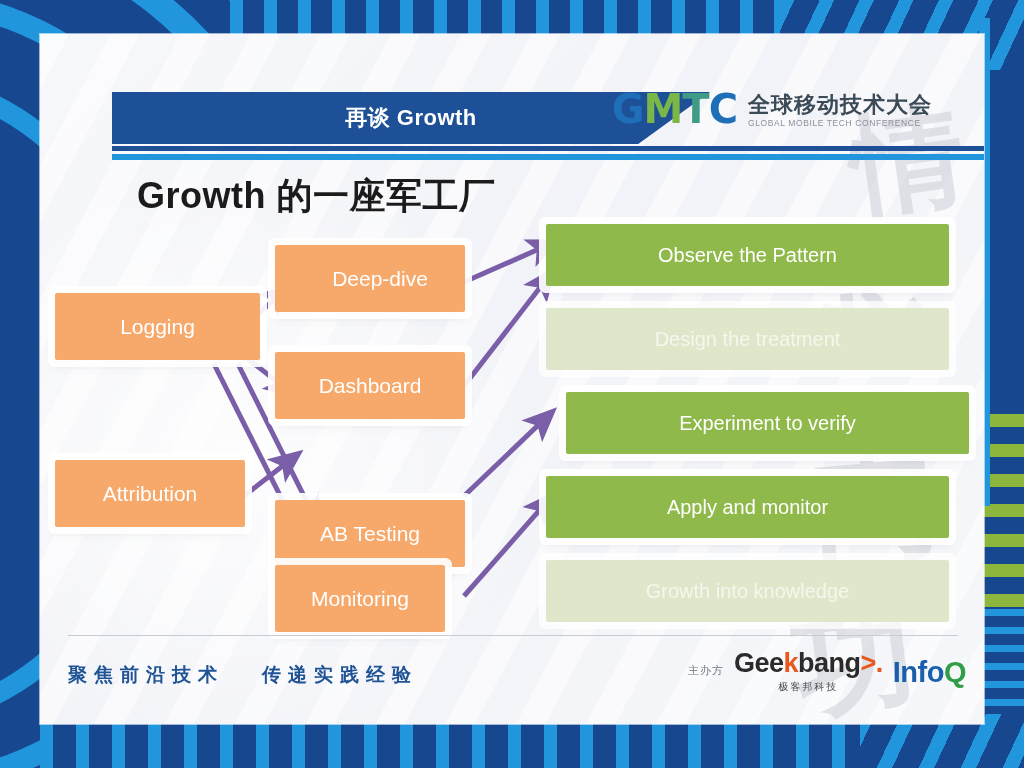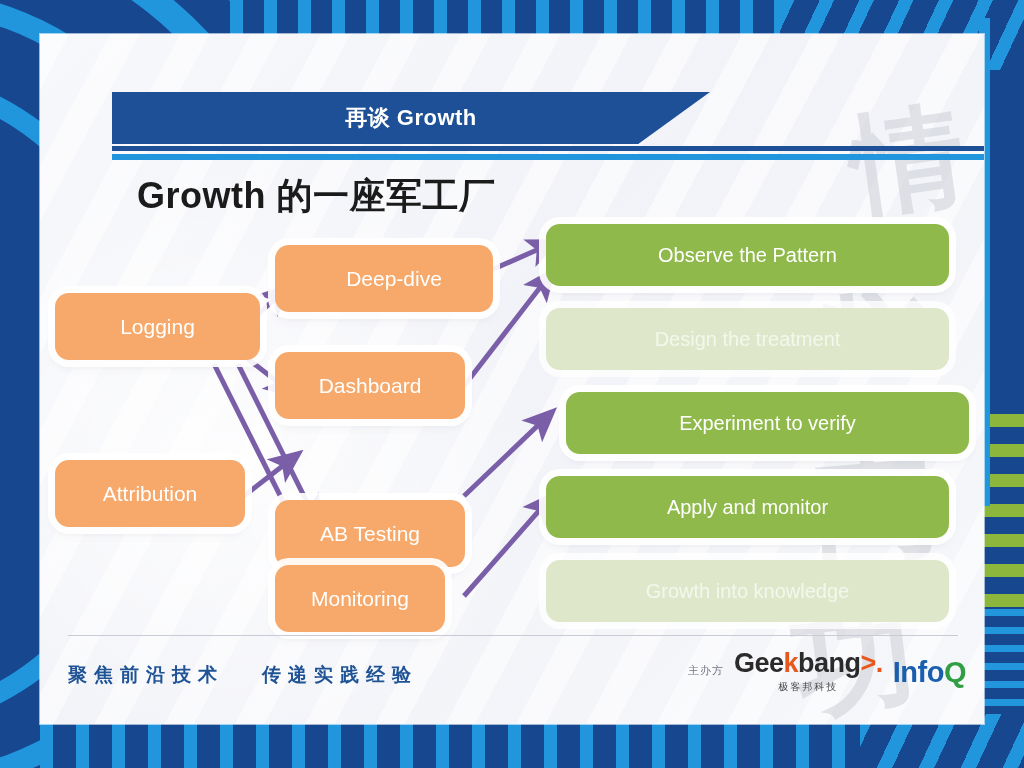--- a/index.html
+++ b/index.html
@@ -63,21 +63,21 @@
   .gmtc-cn{display:flex;flex-direction:column;align-items:flex-start;}
   .gmtc-cn-main{font-size:22px;font-weight:700;color:#3a4a57;letter-spacing:1px;line-height:1.05;}
   .gmtc-cn-sub{font-size:8.5px;color:#8b9099;letter-spacing:.6px;margin-top:2px;}
 
   
   .title{position:absolute;left:97px;top:138px;font-size:36px;font-weight:700;color:#1b1b1b;
      letter-spacing:.5px;}
 
   
   .diagram{position:absolute;left:0;top:0;width:944px;height:690px;}
-  .node{position:absolute;border-radius:14px;display:flex;align-items:center;justify-content:center;
+  .node{position:absolute;border-radius:2px;display:flex;align-items:center;justify-content:center;
      color:#ffffff;box-sizing:border-box;
      box-shadow:0 0 0 7px rgba(255,255,255,.92),0 6px 10px rgba(120,120,140,.16);}
   .node.orange{background:#f6a96a;font-size:21px;}
   .node.green{background:#8fb94a;font-size:20px;}
   .node.green.dim{background:#dfe7cb;color:#f4f7ec;box-shadow:0 0 0 7px rgba(255,255,255,.75);}
   svg.arrows{position:absolute;left:0;top:0;width:944px;height:690px;pointer-events:none;}
 
   
   .foot-rule{position:absolute;left:28px;bottom:88px;width:890px;height:1px;background:#c6cbd6;}
   .foot-cn{position:absolute;left:28px;bottom:36px;display:flex;gap:38px;
@@ -118,20 +118,27 @@
     <div class="wm wm2">志</div>
     <div class="wm wm3">内</div>
     <div class="wm wm4">功</div>
 
     <div class="banner">
       <span class="banner-title">再谈 Growth</span>
     </div>
     <div class="rule1"></div>
     <div class="rule2"></div>
 
+    <div class="gmtc">
+      <div class="gmtc-mark"><span class="gm-g">G</span><span class="gm-m">M</span><span class="gm-t">T</span><span class="gm-c">C</span></div>
+      <div class="gmtc-cn">
+        <div class="gmtc-cn-main">全球移动技术大会</div>
+        <div class="gmtc-cn-sub">GLOBAL MOBILE TECH CONFERENCE</div>
+      </div>
+    </div>
 
     <div class="title">Growth 的一座军工厂</div>
 
     <div class="diagram">
       <svg class="arrows" viewBox="0 0 944 690">
         <defs>
           <marker id="ah" markerWidth="7" markerHeight="7" refX="5.6" refY="3" orient="auto">
             <path d="M0,0 L7,3 L0,6 L1.6,3 Z" fill="#7a5ea8"></path>
           </marker>
         </defs>
@@ -148,21 +155,21 @@
         </g>
       </svg>
 
       <div class="node orange" style="left:15px;top:259px;width:205px;height:67px;">
         <span>Logging</span>
       </div>
       <div class="node orange" style="left:15px;top:426px;width:190px;height:67px;">
         <span>Attribution</span>
       </div>
 
-      <div class="node orange" style="left:235px;top:211px;width:218px;height:67px;padding-left:20px;">
+      <div class="node orange" style="left:235px;top:211px;width:190px;height:67px;padding-left:20px;">
         <span>Deep-dive</span>
       </div>
       <div class="node orange" style="left:235px;top:318px;width:190px;height:67px;">
         <span>Dashboard</span>
       </div>
       <div class="node orange" style="left:235px;top:425px;width:190px;height:67px;margin-top:41px;">
         <span>AB Testing</span>
       </div>
       <div class="node orange" style="left:235px;top:531px;width:170px;height:67px;justify-content:center;">
         <span>Monitoring</span>

